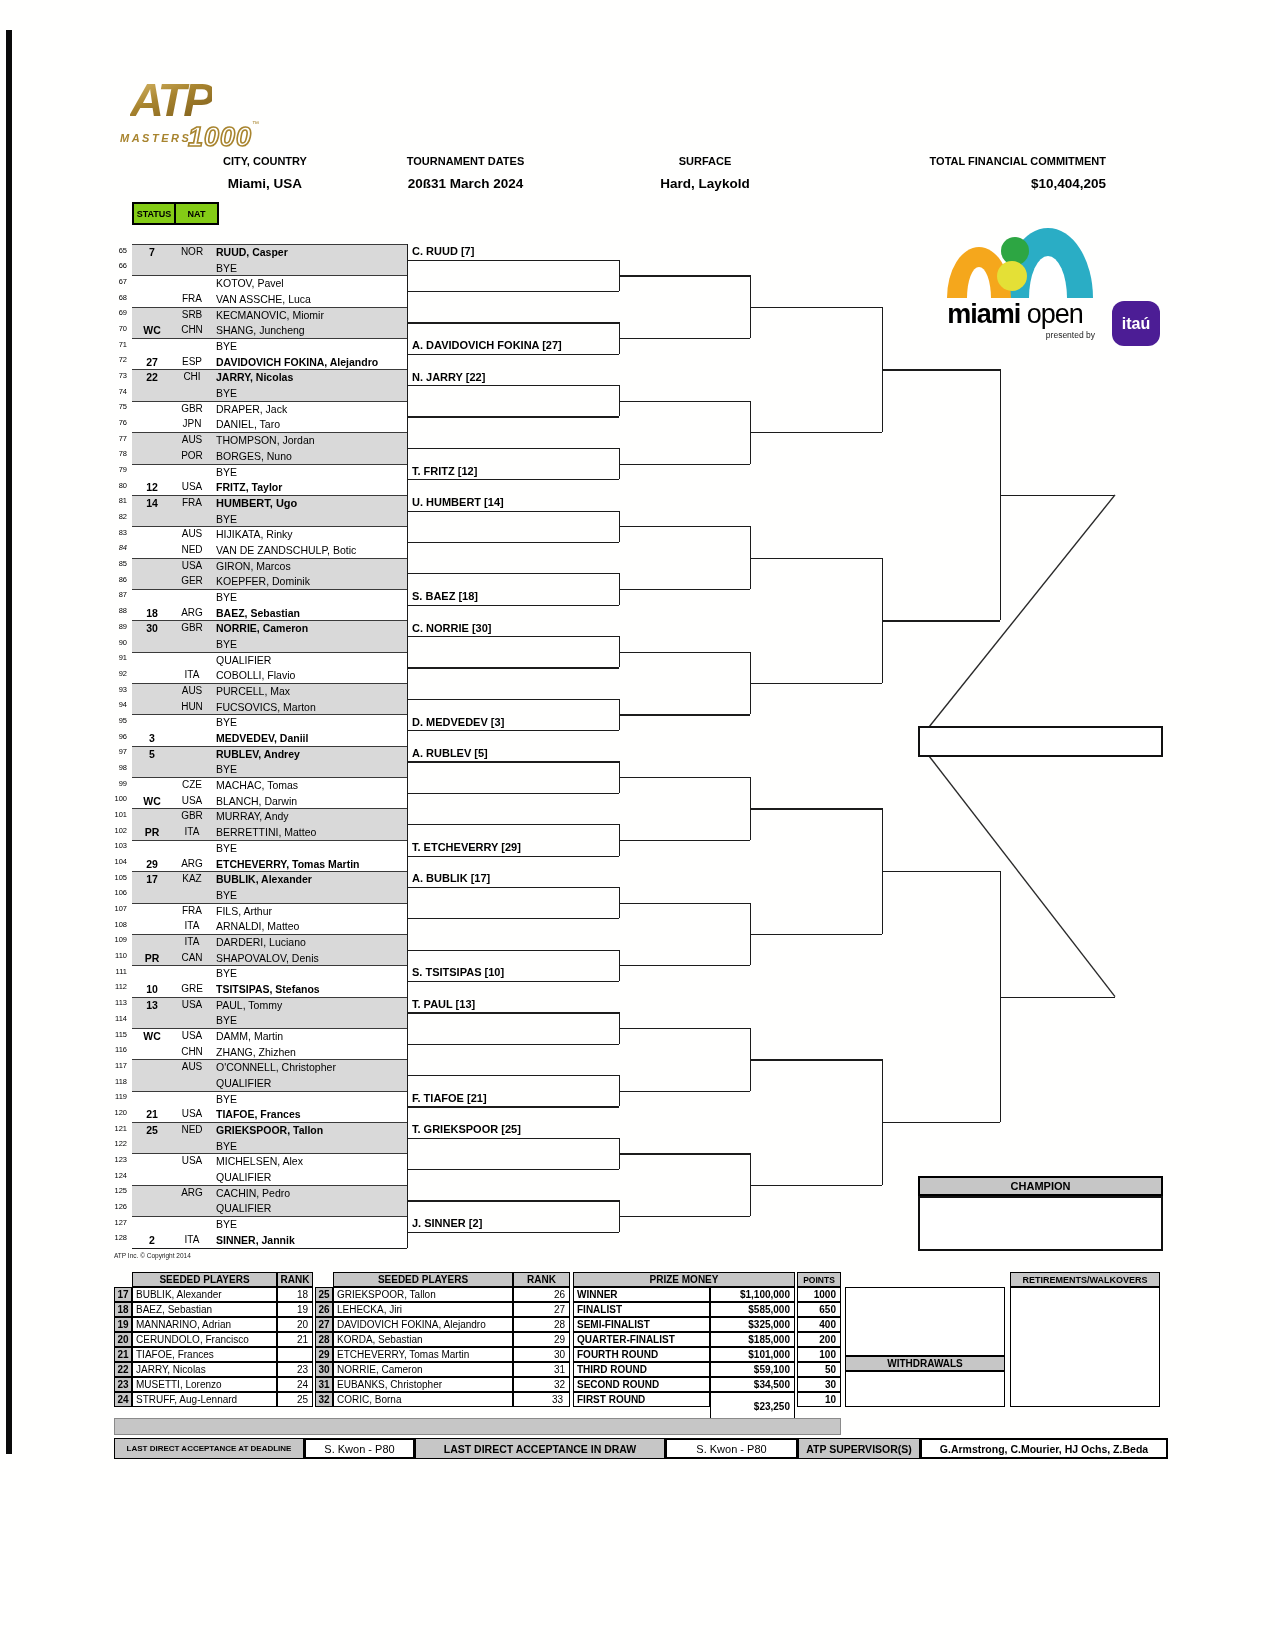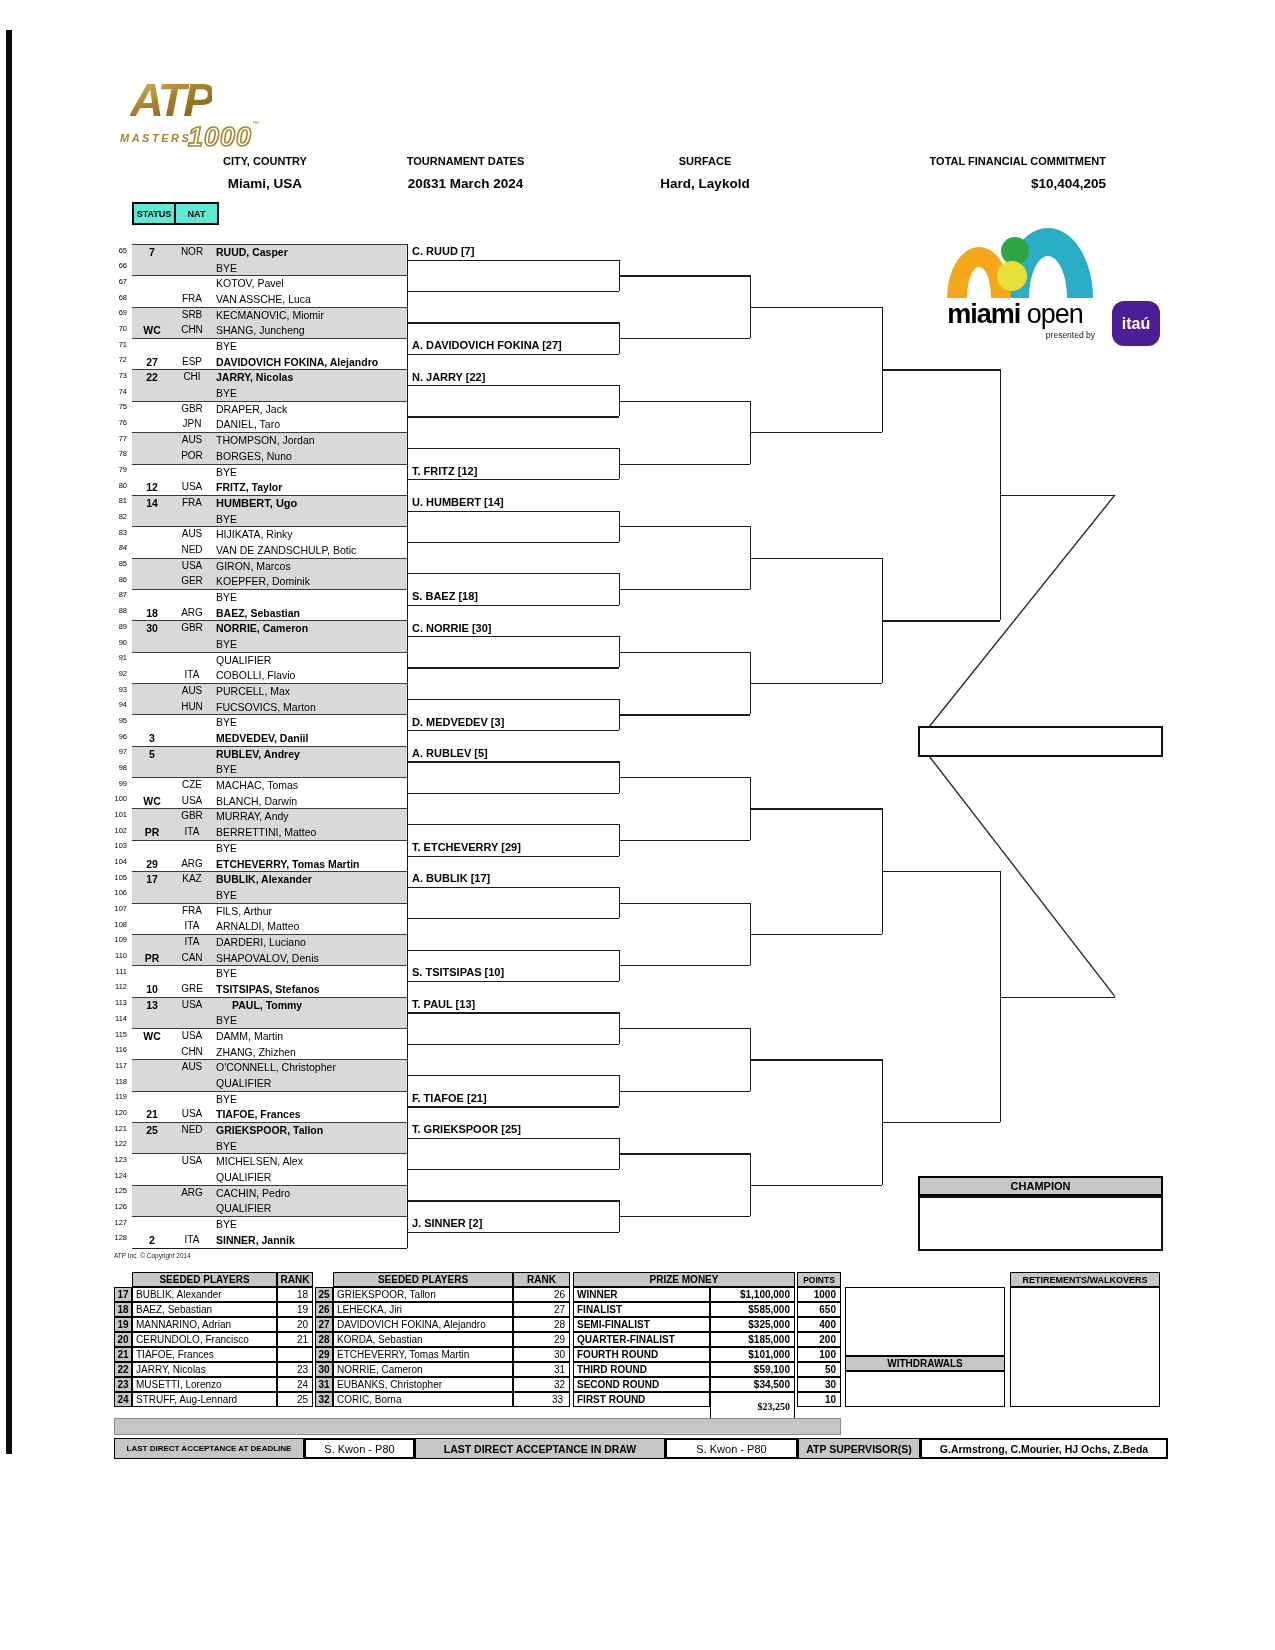--- a/index.html
+++ b/index.html
@@ -1,21 +1,21 @@
 <!DOCTYPE html>
 <html><head>
 <meta charset="utf-8">
 <style>
   html,body{margin:0;padding:0;background:#ffffff;}
   .page{position:relative;width:1275px;height:1650px;background:#fffffe;
         font-family:"Liberation Sans",sans-serif;color:#000;overflow:hidden;}
   .abs{position:absolute;box-sizing:border-box;}
   .hdr-label{font-size:11px;font-weight:bold;text-align:center;}
   .hdr-value{font-size:13.5px;font-weight:bold;text-align:center;}
-  .bar{background:#5eead4;border:2px solid #000;}
+  .bar{background:#84cc16;border:2px solid #000;}
   .bar-label{font-size:9px;font-weight:bold;display:flex;align-items:center;justify-content:center;}
   .cell{position:absolute;box-sizing:border-box;border:1px solid #000;font-size:10px;
         display:flex;align-items:center;background:#fff;white-space:nowrap;}
   .cell.gray{background:#c6c6c6;}
   .gold{color:#a8842e;}
   .arch{position:absolute;border-radius:50% 50% 0 0/100% 100% 0 0;}
   .champ-hdr{background:#c6c6c6;border:2px solid #000;font-size:11px;font-weight:bold;
              display:flex;align-items:center;justify-content:center;}
 </style>
 </head>
@@ -243,21 +243,21 @@
       <div class="abs" style="left: 216px; top: 949.6px; width: 190px; height: 15.68px; font-size: 10.5px; font-weight: normal; white-space: nowrap; line-height: 16.68px;">SHAPOVALOV, Denis</div>
       <div class="abs" style="left: 102px; top: 965.78px; width: 25px; height: 15.68px; font-size: 7.5px; text-align: right; line-height: 11.68px;">111</div>
       <div class="abs" style="left: 216px; top: 965.28px; width: 190px; height: 15.68px; font-size: 10.5px; font-weight: normal; white-space: nowrap; line-height: 16.68px;">BYE</div>
       <div class="abs" style="left: 102px; top: 981.46px; width: 25px; height: 15.68px; font-size: 7.5px; text-align: right; line-height: 11.68px;">112</div>
       <div class="abs" style="left: 132px; top: 980.96px; width: 40px; height: 15.68px; font-size: 10.5px; font-weight: bold; text-align: center; line-height: 16.68px;">10</div>
       <div class="abs" style="left: 172px; top: 980.96px; width: 40px; height: 15.68px; font-size: 10px; text-align: center; line-height: 16.68px;">GRE</div>
       <div class="abs" style="left: 216px; top: 980.96px; width: 190px; height: 15.68px; font-size: 10.5px; font-weight: bold; white-space: nowrap; line-height: 16.68px;">TSITSIPAS, Stefanos</div>
       <div class="abs" style="left: 102px; top: 997.14px; width: 25px; height: 15.68px; font-size: 7.5px; text-align: right; line-height: 11.68px;">113</div>
       <div class="abs" style="left: 132px; top: 996.64px; width: 40px; height: 15.68px; font-size: 10.5px; font-weight: bold; text-align: center; line-height: 16.68px;">13</div>
       <div class="abs" style="left: 172px; top: 996.64px; width: 40px; height: 15.68px; font-size: 10px; text-align: center; line-height: 16.68px;">USA</div>
-      <div class="abs" style="left: 232px; top: 996.64px; width: 190px; height: 15.68px; font-size: 10.5px; font-weight: bold; white-space: nowrap; line-height: 16.68px;">PAUL, Tommy</div>
+      <div class="abs" style="left: 216px; top: 996.64px; width: 190px; height: 15.68px; font-size: 10.5px; font-weight: normal; white-space: nowrap; line-height: 16.68px;">PAUL, Tommy</div>
       <div class="abs" style="left: 102px; top: 1012.82px; width: 25px; height: 15.68px; font-size: 7.5px; text-align: right; line-height: 11.68px;">114</div>
       <div class="abs" style="left: 216px; top: 1012.32px; width: 190px; height: 15.68px; font-size: 10.5px; font-weight: normal; white-space: nowrap; line-height: 16.68px;">BYE</div>
       <div class="abs" style="left: 102px; top: 1028.5px; width: 25px; height: 15.68px; font-size: 7.5px; text-align: right; line-height: 11.68px;">115</div>
       <div class="abs" style="left: 132px; top: 1028px; width: 40px; height: 15.68px; font-size: 10.5px; font-weight: bold; text-align: center; line-height: 16.68px;">WC</div>
       <div class="abs" style="left: 172px; top: 1028px; width: 40px; height: 15.68px; font-size: 10px; text-align: center; line-height: 16.68px;">USA</div>
       <div class="abs" style="left: 216px; top: 1028px; width: 190px; height: 15.68px; font-size: 10.5px; font-weight: normal; white-space: nowrap; line-height: 16.68px;">DAMM, Martin</div>
       <div class="abs" style="left: 102px; top: 1044.18px; width: 25px; height: 15.68px; font-size: 7.5px; text-align: right; line-height: 11.68px;">116</div>
       <div class="abs" style="left: 172px; top: 1043.68px; width: 40px; height: 15.68px; font-size: 10px; text-align: center; line-height: 16.68px;">CHN</div>
       <div class="abs" style="left: 216px; top: 1043.68px; width: 190px; height: 15.68px; font-size: 10.5px; font-weight: normal; white-space: nowrap; line-height: 16.68px;">ZHANG, Zhizhen</div>
       <div class="abs" style="left: 102px; top: 1059.86px; width: 25px; height: 15.68px; font-size: 7.5px; text-align: right; line-height: 11.68px;">117</div>
@@ -485,21 +485,21 @@
       <div class="cell" style="left: 573px; top: 1347px; width: 137px; height: 15px; font-size: 10px; font-weight: bold; justify-content: flex-start; padding-left: 3px; padding-right: 0px;">FOURTH ROUND</div>
       <div class="cell" style="left: 710px; top: 1347px; width: 85px; height: 15px; font-size: 10px; font-weight: bold; justify-content: flex-end; padding-left: 0px; padding-right: 4px;">$101,000</div>
       <div class="cell" style="left: 797px; top: 1347px; width: 44px; height: 15px; font-size: 10px; font-weight: bold; justify-content: flex-end; padding-left: 0px; padding-right: 4px;">100</div>
       <div class="cell" style="left: 573px; top: 1362px; width: 137px; height: 15px; font-size: 10px; font-weight: bold; justify-content: flex-start; padding-left: 3px; padding-right: 0px;">THIRD ROUND</div>
       <div class="cell" style="left: 710px; top: 1362px; width: 85px; height: 15px; font-size: 10px; font-weight: bold; justify-content: flex-end; padding-left: 0px; padding-right: 4px;">$59,100</div>
       <div class="cell" style="left: 797px; top: 1362px; width: 44px; height: 15px; font-size: 10px; font-weight: bold; justify-content: flex-end; padding-left: 0px; padding-right: 4px;">50</div>
       <div class="cell" style="left: 573px; top: 1377px; width: 137px; height: 15px; font-size: 10px; font-weight: bold; justify-content: flex-start; padding-left: 3px; padding-right: 0px;">SECOND ROUND</div>
       <div class="cell" style="left: 710px; top: 1377px; width: 85px; height: 15px; font-size: 10px; font-weight: bold; justify-content: flex-end; padding-left: 0px; padding-right: 4px;">$34,500</div>
       <div class="cell" style="left: 797px; top: 1377px; width: 44px; height: 15px; font-size: 10px; font-weight: bold; justify-content: flex-end; padding-left: 0px; padding-right: 4px;">30</div>
       <div class="cell" style="left: 573px; top: 1392px; width: 137px; height: 15px; font-size: 10px; font-weight: bold; justify-content: flex-start; padding-left: 3px; padding-right: 0px;">FIRST ROUND</div>
-      <div class="cell" style="left: 710px; top: 1392px; width: 85px; height: 29px; font-size: 10px; font-weight: bold; justify-content: flex-end; padding-left: 0px; padding-right: 4px; font-family: Liberation Serif, serif;">$23,250</div>
+      <div class="cell" style="left: 710px; top: 1392px; width: 85px; height: 29px; font-size: 10px; font-weight: bold; justify-content: flex-end; padding-left: 0px; padding-right: 4px;">$23,250</div>
       <div class="cell" style="left: 797px; top: 1392px; width: 44px; height: 15px; font-size: 10px; font-weight: bold; justify-content: flex-end; padding-left: 0px; padding-right: 4px;">10</div>
       <div class="cell gray" style="left: 845px; top: 1272px; width: 160px; height: 15px; font-size: 10px; font-weight: bold; justify-content: center; padding-left: 0px; padding-right: 0px; margin-top: 24px;">LUCKY LOSERS</div>
       <div class="cell" style="left: 845px; top: 1287px; width: 160px; height: 69px; font-size: 10px; font-weight: normal; justify-content: flex-start; padding-left: 3px; padding-right: 0px;"></div>
       <div class="cell gray" style="left: 845px; top: 1356px; width: 160px; height: 15px; font-size: 10px; font-weight: bold; justify-content: center; padding-left: 0px; padding-right: 0px;">WITHDRAWALS</div>
       <div class="cell" style="left: 845px; top: 1371px; width: 160px; height: 36px; font-size: 10px; font-weight: normal; justify-content: flex-start; padding-left: 3px; padding-right: 0px;"></div>
       <div class="cell gray" style="left: 1010px; top: 1272px; width: 150px; height: 15px; font-size: 9px; font-weight: bold; justify-content: center; padding-left: 0px; padding-right: 0px;">RETIREMENTS/WALKOVERS</div>
       <div class="cell" style="left: 1010px; top: 1287px; width: 150px; height: 120px; font-size: 10px; font-weight: normal; justify-content: flex-start; padding-left: 3px; padding-right: 0px;"></div>
     </div>
 
   <div class="abs" style="left:114px;top:1418px;width:727px;height:17px;background:#c6c6c6;border:1px solid #8a8a8a;"></div>

